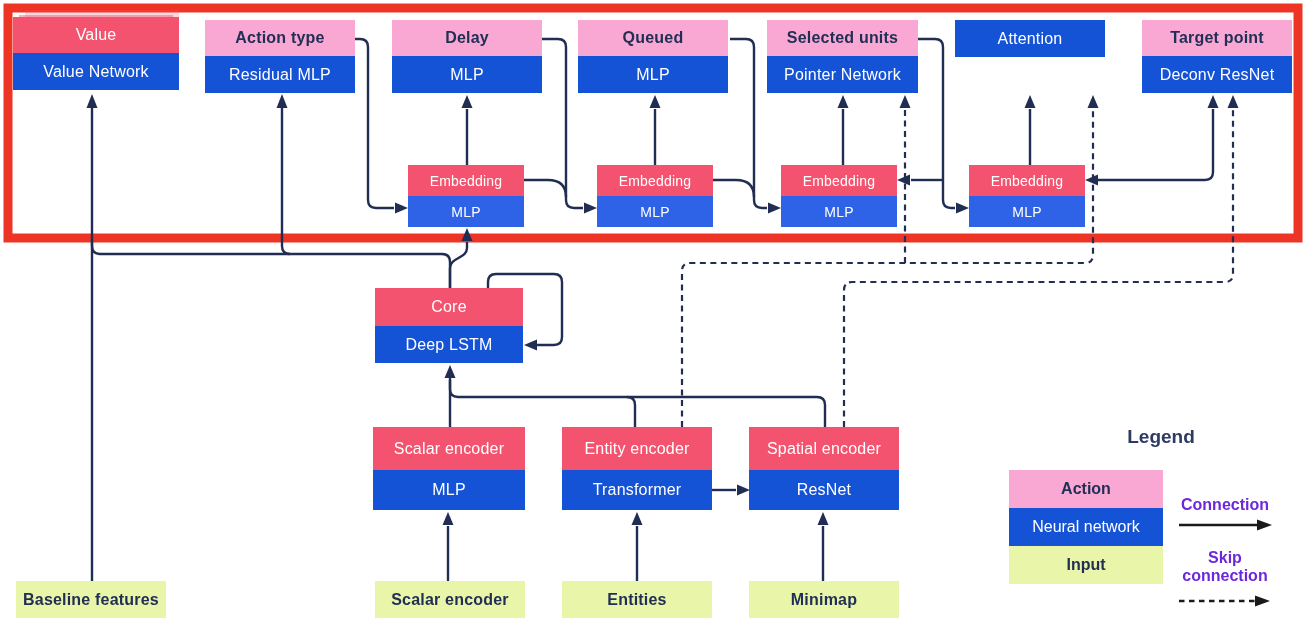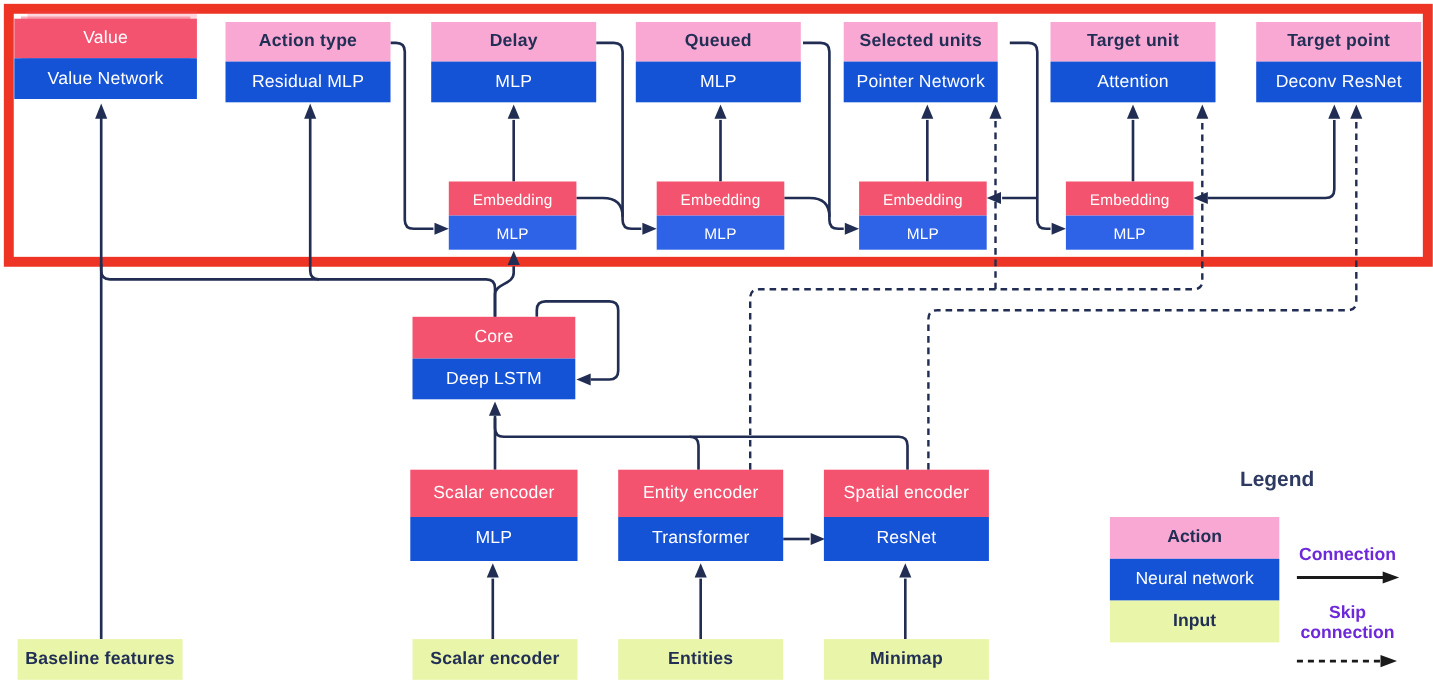--- a/index.html
+++ b/index.html
@@ -114,26 +114,25 @@
     <div class="band blue f16" style="height:37px">Residual MLP</div>
   </div>
   <div class="box" style="left:392px;top:20px;width:150px;height:73px">
     <div class="band yellow f16" style="height:36px">Delay</div>
     <div class="band blue f16" style="height:37px">MLP</div>
   </div>
   <div class="box" style="left:578px;top:20px;width:150px;height:73px">
     <div class="band yellow f16" style="height:36px">Queued</div>
     <div class="band blue f16" style="height:37px">MLP</div>
   </div>
-  <div class="box" style="left:767px;top:20px;width:140px;height:73px">
+  <div class="box" style="left:767px;top:20px;width:151px;height:73px">
     <div class="band yellow f16" style="height:36px">Selected units</div>
     <div class="band blue f16" style="height:37px">Pointer Network</div>
   </div>
   <div class="box" style="left:955px;top:20px;width:150px;height:73px">
-    <div class="band yellow f16" style="height:36px">Target unit</div>
     <div class="band blue f16" style="height:37px">Attention</div>
   </div>
   <div class="box" style="left:1142px;top:20px;width:150px;height:73px">
     <div class="band yellow f16" style="height:36px">Target point</div>
     <div class="band blue f16" style="height:37px">Deconv ResNet</div>
   </div>
 
   <div class="box" style="left:408px;top:165px;width:116px;height:62px">
     <div class="band pink f14" style="height:31px">Embedding</div>
     <div class="band blueL f14" style="height:31px">MLP</div>

